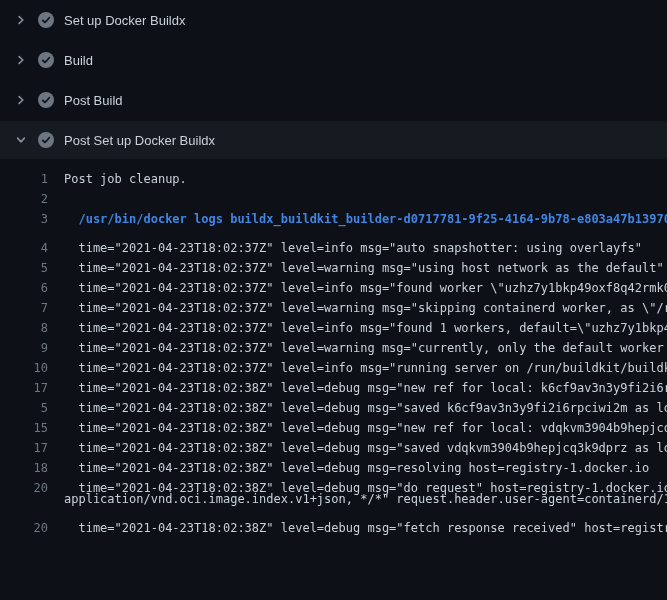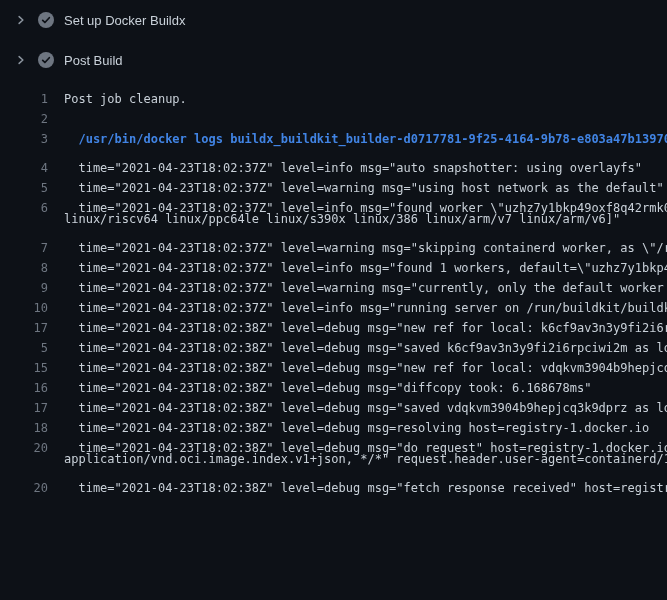--- a/index.html
+++ b/index.html
@@ -75,36 +75,64 @@
         </span>
     <span class="check">
           <svg width="16" height="16" viewBox="0 0 16 16">
             <circle cx="8" cy="8" r="8" fill="#6e7681"></circle>
             <path d="M4.7 8.3l2.2 2.2 4.4-4.8" fill="none" stroke="#0d1117" stroke-width="1.7" stroke-linecap="round" stroke-linejoin="round"></path>
           </svg>
         </span>
     <span class="step-label">Set up Docker Buildx</span>
   </div>
 
-
   <div class="step-row">
     <span class="chev">
           <svg width="12" height="12" viewBox="0 0 16 16">
             <path d="M5.5 3.5l5 4.5-5 4.5" fill="none" stroke="#8b949e" stroke-width="2" stroke-linecap="round" stroke-linejoin="round"></path>
           </svg>
         </span>
     <span class="check">
           <svg width="16" height="16" viewBox="0 0 16 16">
             <circle cx="8" cy="8" r="8" fill="#6e7681"></circle>
             <path d="M4.7 8.3l2.2 2.2 4.4-4.8" fill="none" stroke="#0d1117" stroke-width="1.7" stroke-linecap="round" stroke-linejoin="round"></path>
           </svg>
         </span>
+    <span class="step-label">Build</span>
+  </div>
+
+  <div class="step-row">
+    <span class="chev">
+          <svg width="12" height="12" viewBox="0 0 16 16">
+            <path d="M5.5 3.5l5 4.5-5 4.5" fill="none" stroke="#8b949e" stroke-width="2" stroke-linecap="round" stroke-linejoin="round"></path>
+          </svg>
+        </span>
+    <span class="check">
+          <svg width="16" height="16" viewBox="0 0 16 16">
+            <circle cx="8" cy="8" r="8" fill="#6e7681"></circle>
+            <path d="M4.7 8.3l2.2 2.2 4.4-4.8" fill="none" stroke="#0d1117" stroke-width="1.7" stroke-linecap="round" stroke-linejoin="round"></path>
+          </svg>
+        </span>
     <span class="step-label">Post Build</span>
   </div>
 
+  <div class="step-row expanded">
+    <span class="chev">
+          <svg width="12" height="12" viewBox="0 0 16 16">
+            <path d="M3.5 5.5l4.5 5 4.5-5" fill="none" stroke="#8b949e" stroke-width="2" stroke-linecap="round" stroke-linejoin="round"></path>
+          </svg>
+        </span>
+    <span class="check">
+          <svg width="16" height="16" viewBox="0 0 16 16">
+            <circle cx="8" cy="8" r="8" fill="#6e7681"></circle>
+            <path d="M4.7 8.3l2.2 2.2 4.4-4.8" fill="none" stroke="#0d1117" stroke-width="1.7" stroke-linecap="round" stroke-linejoin="round"></path>
+          </svg>
+        </span>
+    <span class="step-label">Post Set up Docker Buildx</span>
+  </div>
 </div>
   <div class="log">
   <div class="log-row plain">
     <span class="num">1</span>
     <span class="log-text">Post job cleanup.</span>
   </div>
 
   <div class="log-row group">
     <span class="num">2</span>
   </div>
@@ -122,24 +150,20 @@
   <div class="log-row log">
     <span class="num">5</span>
     <span class="log-text">  time="2021-04-23T18:02:37Z" level=warning msg="using host network as the default"</span>
   </div>
 
   <div class="log-row log">
     <span class="num">6</span>
     <span class="log-text">  time="2021-04-23T18:02:37Z" level=info msg="found worker \"uzhz7y1bkp49oxf8q42rmk0xj</span>
   </div>
 
-  <div class="log-row wrap">
-    <span class="num"></span>
-    <span class="log-text">linux/riscv64 linux/ppc64le linux/s390x linux/386 linux/arm/v7 linux/arm/v6]"</span>
-  </div>
 
   <div class="log-row log">
     <span class="num">7</span>
     <span class="log-text">  time="2021-04-23T18:02:37Z" level=warning msg="skipping containerd worker, as \"/run</span>
   </div>
 
   <div class="log-row log">
     <span class="num">8</span>
     <span class="log-text">  time="2021-04-23T18:02:37Z" level=info msg="found 1 workers, default=\"uzhz7y1bkp49o</span>
   </div>
@@ -164,24 +188,20 @@
   <div class="log-row log">
     <span class="num">5</span>
     <span class="log-text">  time="2021-04-23T18:02:38Z" level=debug msg="saved k6cf9av3n3y9fi2i6rpciwi2m as loca</span>
   </div>
 
   <div class="log-row log">
     <span class="num">15</span>
     <span class="log-text">  time="2021-04-23T18:02:38Z" level=debug msg="new ref for local: vdqkvm3904b9hepjcq3k</span>
   </div>
 
-  <div class="log-row log">
-    <span class="num">16</span>
-    <span class="log-text">  time="2021-04-23T18:02:38Z" level=debug msg="diffcopy took: 6.168678ms"</span>
-  </div>
 
   <div class="log-row log">
     <span class="num">17</span>
     <span class="log-text">  time="2021-04-23T18:02:38Z" level=debug msg="saved vdqkvm3904b9hepjcq3k9dprz as loca</span>
   </div>
 
   <div class="log-row log">
     <span class="num">18</span>
     <span class="log-text">  time="2021-04-23T18:02:38Z" level=debug msg=resolving host=registry-1.docker.io</span>
   </div>

